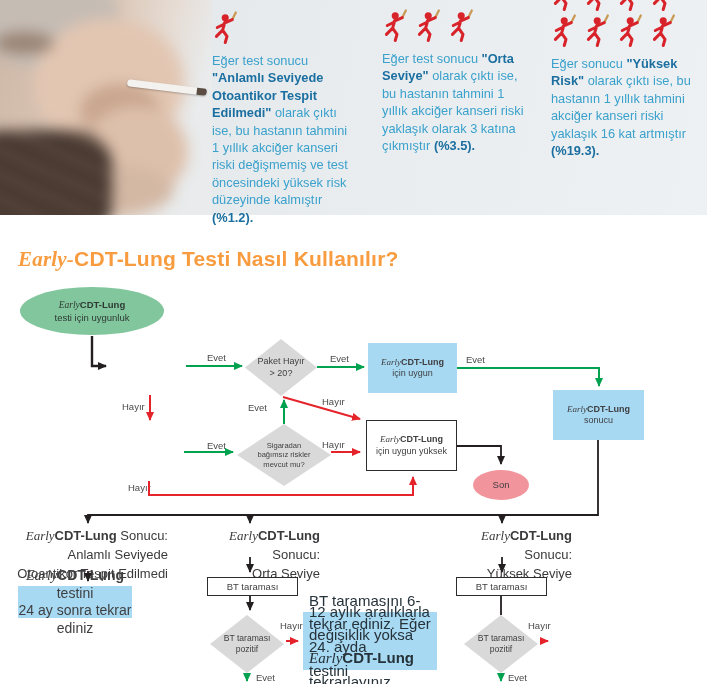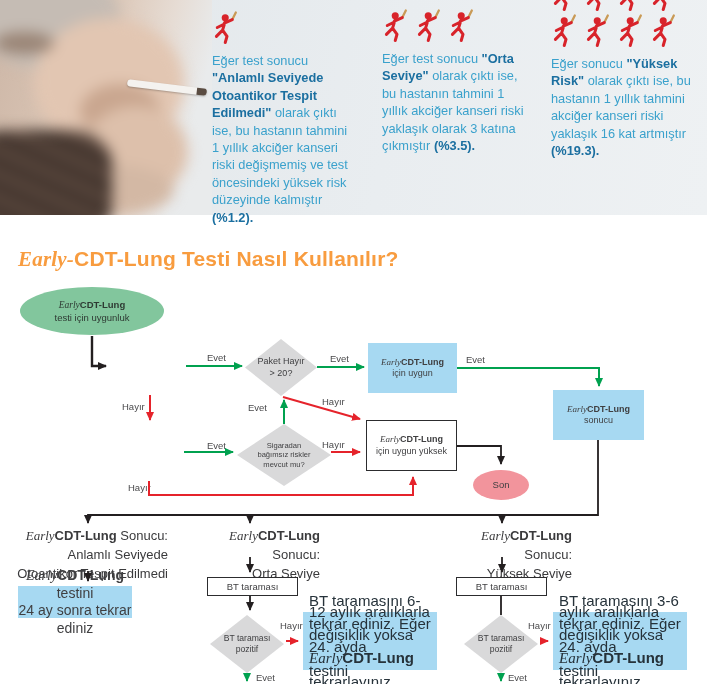--- a/index.html
+++ b/index.html
@@ -239,23 +239,20 @@
 
   <div class="branch-header h-right" data-name="branch-header-high-level">
       <div><span class="rt-i" data-name="text-segment">Early</span><span class="rt-b" data-name="text-segment">CDT-Lung</span><span data-name="text-segment"> Sonucu:</span><br><span data-name="text-segment">Yüksek Seviye</span></div>
     </div>
   <div class="node btbox n-bt-right" data-name="node-ct-scan-high">
       <div><span data-name="text-segment">BT taraması</span></div>
     </div>
   <div class="node diamond n-btpos-right" data-name="node-ct-positive-high">
       <div><span data-name="text-segment">BT taraması</span><br><span data-name="text-segment">pozitif</span></div>
     </div>
-  <div class="node bluebox advice n-advice-right" data-name="node-repeat-ct-3-6-months">
-      <div><span data-name="text-segment">BT taramasını 3-6 aylık aralıklarla tekrar ediniz. Eğer değişiklik yoksa 24. ayda </span><span class="rt-i" data-name="text-segment">Early</span><span class="rt-b" data-name="text-segment">CDT-Lung</span><span data-name="text-segment"> testini tekrarlayınız.</span></div>
-    </div>
 
   <span class="edge-label" style="left:207px;top:352px" data-name="edge-label-yes">Evet</span>
   <span class="edge-label" style="left:330px;top:353px" data-name="edge-label-yes">Evet</span>
   <span class="edge-label" style="left:466px;top:354px" data-name="edge-label-yes">Evet</span>
   <span class="edge-label" style="left:207px;top:440px" data-name="edge-label-yes">Evet</span>
   <span class="edge-label" style="left:248px;top:402px" data-name="edge-label-yes">Evet</span>
   <span class="edge-label" style="left:256px;top:672px" data-name="edge-label-yes">Evet</span>
   <span class="edge-label" style="left:508px;top:672px" data-name="edge-label-yes">Evet</span>
   <span class="edge-label" style="left:122px;top:401px" data-name="edge-label-no">Hayır</span>
   <span class="edge-label" style="left:322px;top:396px" data-name="edge-label-no">Hayır</span>

